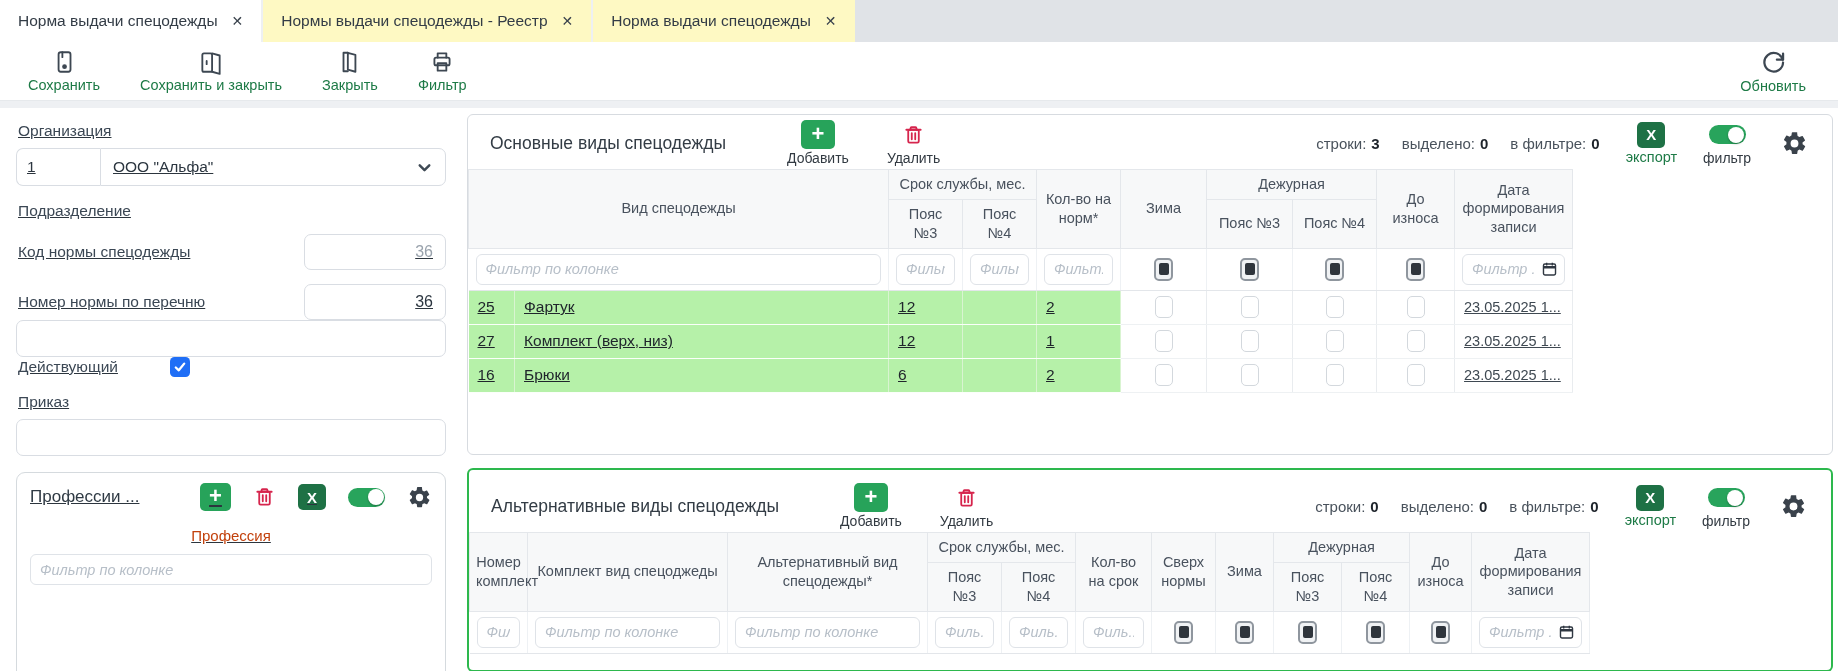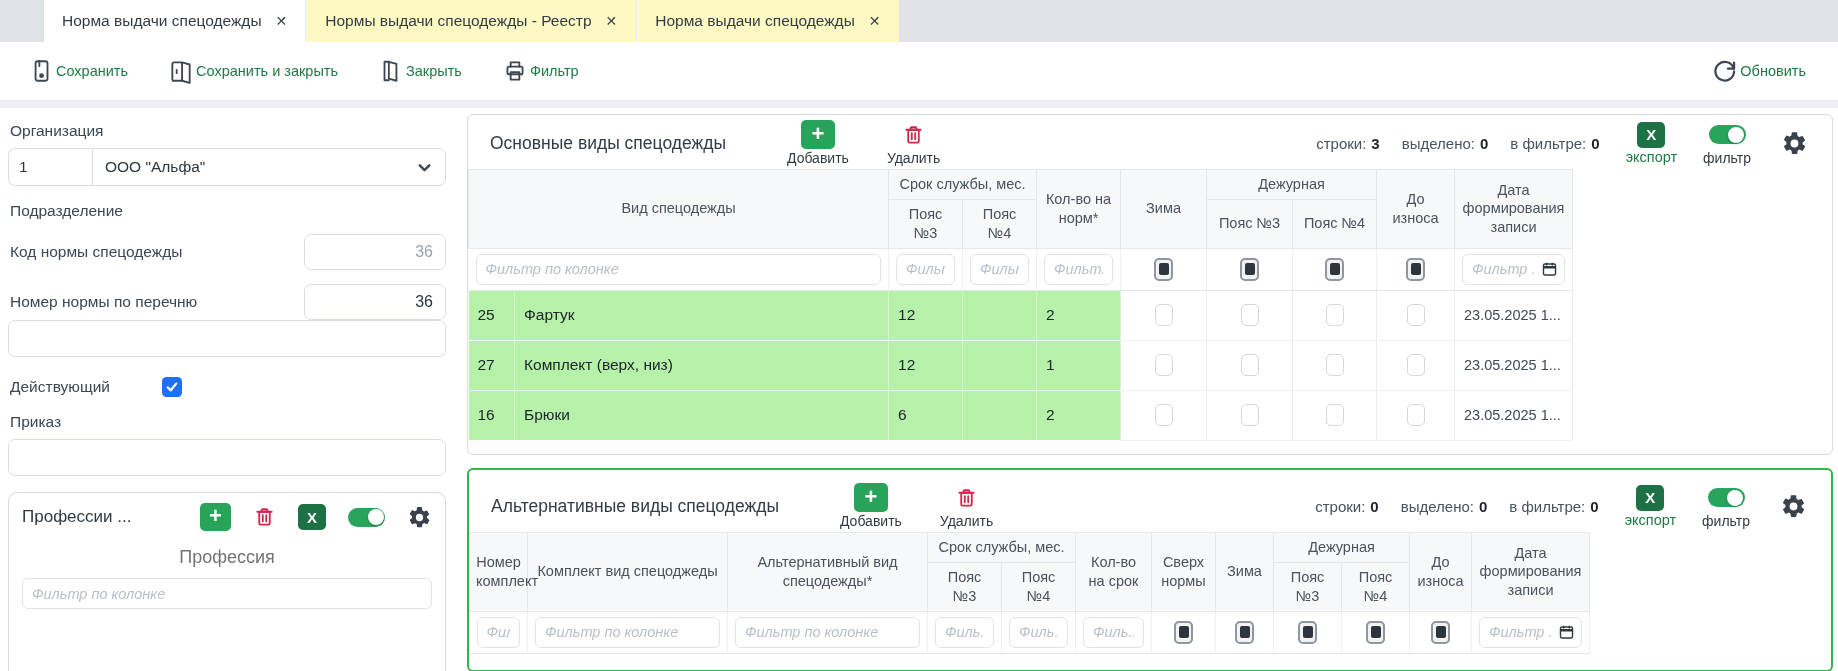--- a/index.html
+++ b/index.html
@@ -3,61 +3,61 @@
 <meta charset="utf-8">
 <style>
   html,body{margin:0;padding:0;}
   body{
     width:1838px;height:671px;overflow:hidden;background:#fff;
     font-family:"Liberation Sans","DejaVu Sans",sans-serif;color:#2c353e;
     -webkit-font-smoothing:antialiased;
   }
   svg{display:block}
   
-  .tabbar{height:42px;background:#e0e3e7;display:flex;align-items:stretch;padding-left:44px;}
+  .tabbar{height:42px;background:#e0e3e7;display:flex;align-items:stretch;}
   .tab{display:flex;align-items:center;gap:14px;padding:0 18px;font-size:15.5px;color:#333c46;
        background:#fef9c3;border-left:2px solid #eef0f2;cursor:pointer;white-space:nowrap;}
   .tab:first-child{border-left:none;}
   .tab.active{background:#fff;}
   .tab .x{font-size:14px;font-weight:700;color:#39424c;cursor:pointer;}
   
   .toolbar{height:58px;background:#fff;display:flex;align-items:center;padding:0 26px 0 28px;}
-  .tbtn{display:flex;flex-direction:row;align-items:center;gap:2px;margin-right:40px;cursor:pointer;}
+  .tbtn{display:flex;flex-direction:column;align-items:center;gap:2px;margin-right:40px;cursor:pointer;}
   .tbtn svg{stroke:#3d4752;fill:none;stroke-width:1.7;stroke-linecap:round;stroke-linejoin:round;}
   .tbtn .lbl{font-size:14.5px;color:#1d7a46;}
   .tbtn.right{margin:0 6px 0 auto;}
   .strip{height:7px;background:#eef0f3;border-top:1px solid #e6e9ec;}
   
   .content{display:flex;height:564px;overflow:hidden;}
   
-  .leftpanel{width:462px;box-sizing:border-box;padding:12px 16px 0 8px;flex:none;}
+  .leftpanel{width:462px;box-sizing:border-box;padding:12px 16px 0 16px;flex:none;text-decoration:underline;}
   .flabel{font-size:15.5px;color:#3b4754;margin:16px 0 8px 2px;}
   .flabel.first{margin-top:2px;}
   .joined{display:flex;height:38px;}
   .jcode{box-sizing:border-box;border:1px solid #d9dde3;border-right:none;border-radius:7px 0 0 7px;
          display:flex;align-items:center;padding:0 10px;font-size:15.5px;color:#2c3640;background:#fff;overflow:hidden;white-space:nowrap;}
   .jsel{box-sizing:border-box;flex:1;border:1px solid #d9dde3;border-radius:0 7px 7px 0;display:flex;align-items:center;
         padding:0 12px;font-size:15.5px;color:#2c3640;background:#fff;cursor:pointer;min-width:0;}
   .jsel .txt{flex:1;overflow:hidden;white-space:nowrap;}
   .numrow{display:flex;justify-content:space-between;align-items:center;margin-top:14px;}
   .numrow .flabel{margin:0 0 0 2px;}
   .numfield{box-sizing:border-box;width:142px;height:36px;border:1px solid #d9dde3;border-radius:7px;
             display:flex;align-items:center;justify-content:flex-end;padding:0 12px;font-size:16px;background:#fff;}
   .numfield.dim{color:#99a2ac;} .numfield.dark{color:#2c3640;}
   input.txtin{box-sizing:border-box;width:100%;height:37px;border:1px solid #d9dde3;border-radius:7px;
               padding:0 11px;font-size:15px;color:#2c3640;background:#fff;font-family:inherit;}
-  .chkrow{display:flex;align-items:center;margin-top:20px;}
+  .chkrow{display:flex;align-items:center;}
   .chkrow .flabel{margin:0 0 0 2px;width:152px;}
   .bluechk{width:20px;height:20px;border-radius:4.5px;background:#1f6ef6;display:flex;align-items:center;justify-content:center;cursor:pointer;}
   
   .profpanel{margin-top:16px;border:1px solid #d5dade;border-radius:9px;padding:10px 13px 0 13px;min-height:220px;}
   .profhead{display:flex;align-items:center;}
   .proftitle{font-size:17px;color:#2f3a44;flex:1;white-space:nowrap;overflow:hidden;}
   .profhead .gap{width:22px;flex:none;}
-  .profcol{font-size:18px;color:#737373;text-align:center;margin-top:16px;}
+  .profcol{font-size:15px;color:#c2410c;text-align:center;margin-top:16px;}
   .profpanel input.flt{margin-top:10px;}
   
   .sq{width:31px;height:28px;border-radius:5px;display:flex;align-items:center;justify-content:center;cursor:pointer;flex:none;}
   .sq.add{background:#27a35a;color:#fff;font-size:22px;font-weight:700;line-height:1;padding-bottom:2px;box-sizing:border-box;}
   .sq.xl{width:28px;height:26px;background:#1e7145;color:#fff;font-size:15px;font-weight:700;}
   .icobtn{cursor:pointer;flex:none;display:flex;align-items:center;justify-content:center;}
   .trash svg{stroke:#d6254d;fill:none;stroke-width:1.9;stroke-linecap:round;}
   .gear svg{fill:#3a424b;}
   .toggle{width:37px;height:19px;border-radius:10px;background:#28a45c;position:relative;cursor:pointer;flex:none;}
   .toggle::after{content:"";position:absolute;right:1.5px;top:1.5px;width:16px;height:16px;background:#fff;border-radius:50%;
@@ -80,22 +80,22 @@
   
   table.grid{width:100%;border-collapse:collapse;table-layout:fixed;}
   table.grid th{background:#f7f8f9;border:1px solid #e4e7eb;font-weight:400;color:#49525e;
                 font-size:14.5px;line-height:1.3;padding:5px 6px;text-align:center;vertical-align:middle;}
   tr.frow td{background:#fff;border-bottom:1px solid #e3e6ea;border-right:1px solid #eef1f4;padding:5px 7px;position:relative;}
   input.flt{box-sizing:border-box;width:100%;height:31px;border:1px solid #dfe3e8;border-radius:6px;padding:0 9px;
             font-style:italic;font-size:14.5px;color:#3c4650;background:#fff;font-family:inherit;}
   input.flt::placeholder{color:#b7bfc8;opacity:1;}
   input.flt.withcal{padding-right:28px;}
   .calwrap{position:absolute;right:14px;top:50%;transform:translateY(-50%);pointer-events:auto;cursor:pointer;}
-  tbody.rows td{height:33px;border-right:1px solid #e9ecef;border-bottom:1px solid #eef1f3;padding:8px 9px;
-                font-size:15.5px;color:#20262c;white-space:nowrap;overflow:hidden;}
+  tbody.rows td{height:33px;border-right:1px solid #e9ecef;border-bottom:1px solid #eef1f3;padding:0 9px;
+                font-size:15.5px;color:#20262c;white-space:nowrap;overflow:hidden;text-decoration:underline;}
   tbody.rows td.g{background:#b6f1a9;border-right:1px solid #d9f4d1;border-bottom:1px solid #fbfffa;}
   tbody.rows td.date{color:#3f4952;font-size:14.5px;}
   td.cbcell{text-align:center;}
   td.filler,th.filler{border:none !important;background:#fff !important;}
   .cb{display:inline-block;width:16px;height:20px;border:1px solid #d3d8dd;border-radius:5px;background:#fff;
       vertical-align:middle;cursor:pointer;}
   .cbind{display:inline-block;width:15px;height:19px;border:2px solid #8f969e;border-radius:5px;background:#f0f2f4;
          position:relative;vertical-align:middle;cursor:pointer;}
   .cbind::after{content:"";position:absolute;left:2.5px;right:2.5px;top:3.5px;bottom:3.5px;background:#2f353c;border-radius:2px;}
 </style>

